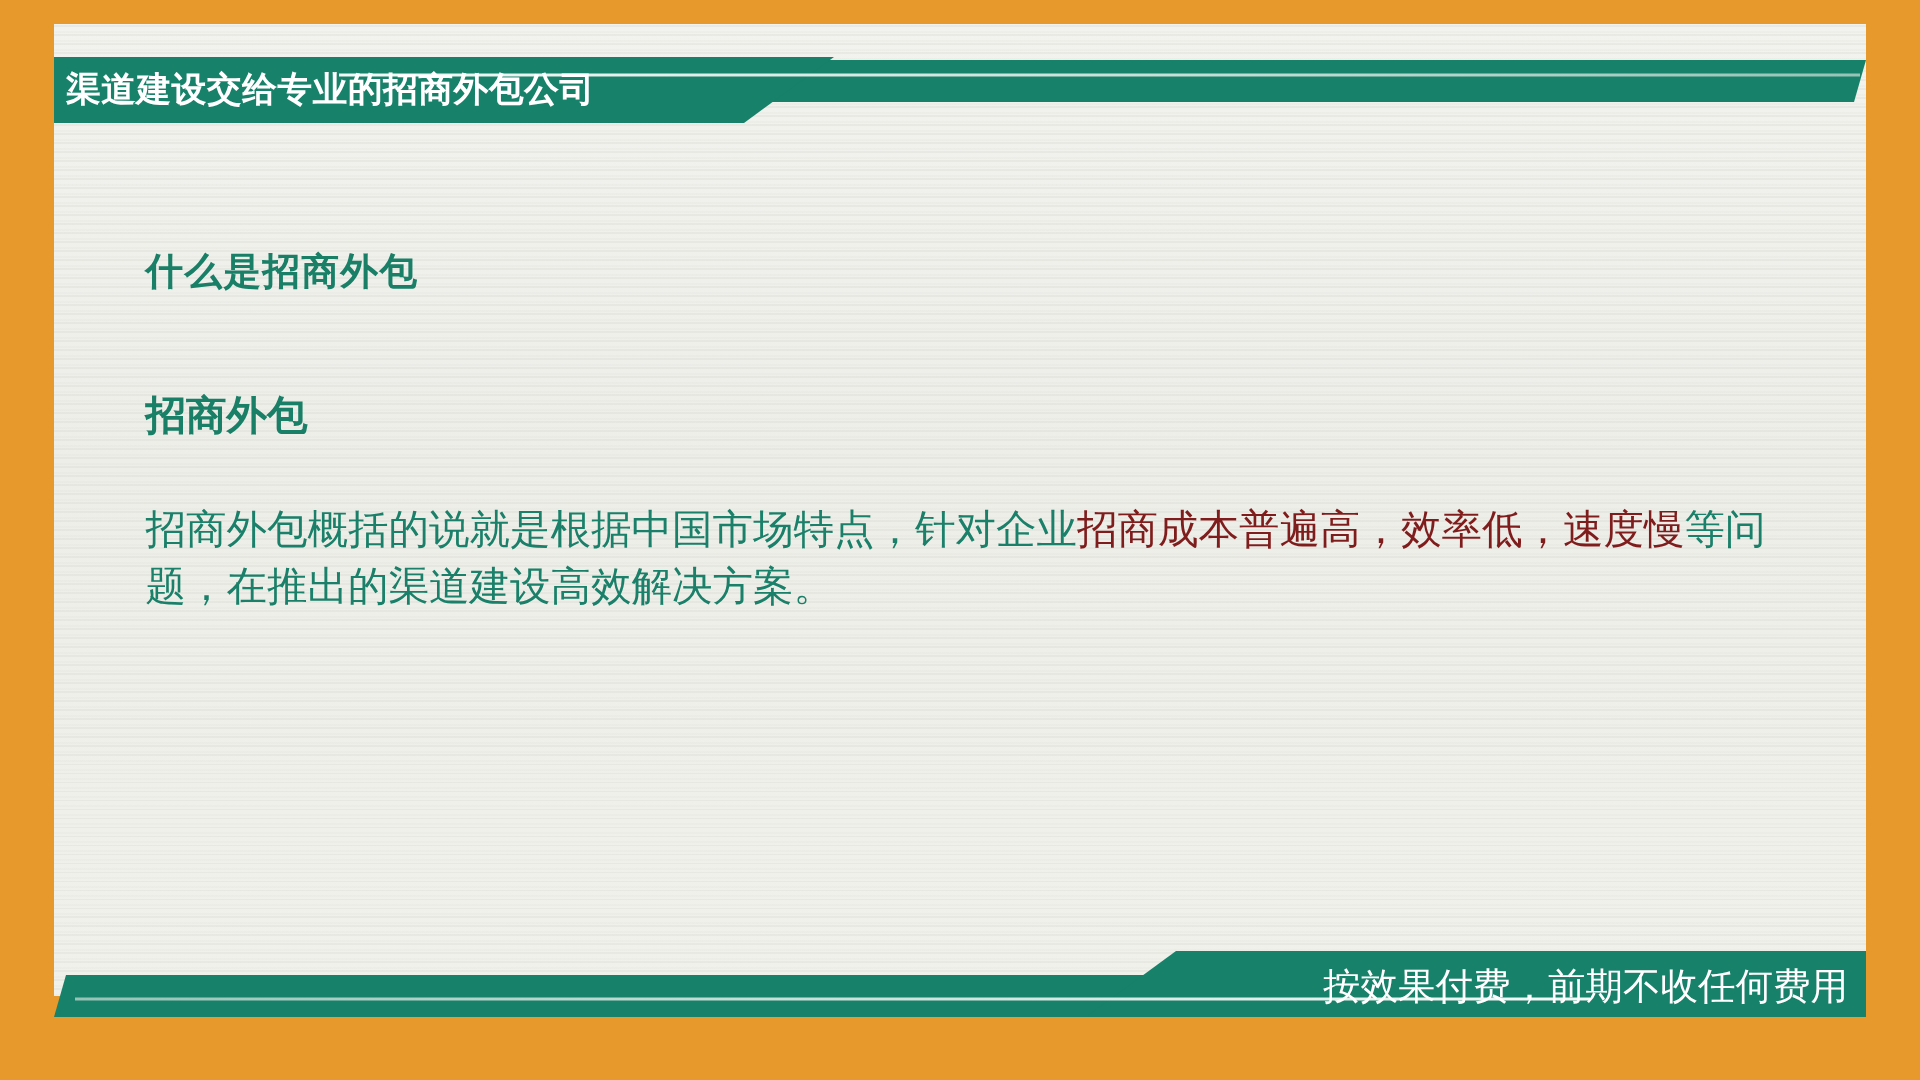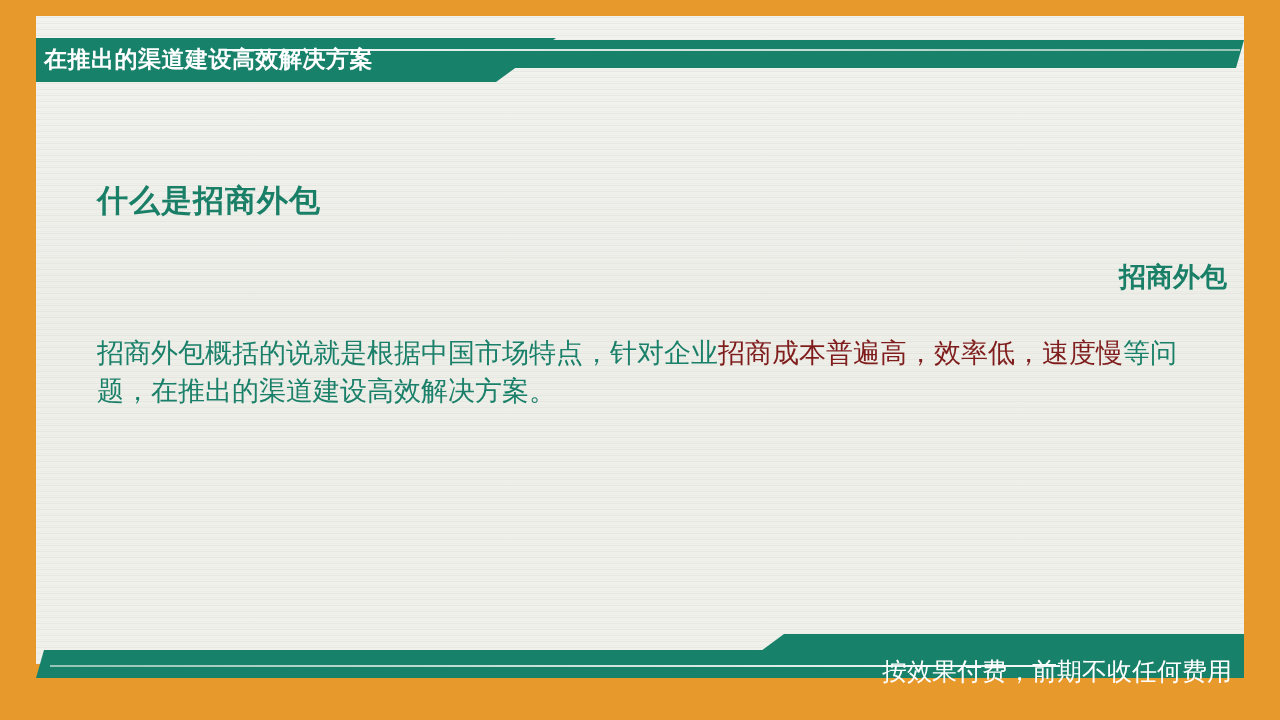--- a/index.html
+++ b/index.html
@@ -125,68 +125,66 @@
     opacity: 0.95;
   }
   #bottom-banner-text {
     position: absolute;
     right: 12px;
     top: 7px;
     font-size: 25px;
     color: #ffffff;
     line-height: 34px;
     white-space: nowrap;
-    margin-top: 13px;
   }
 
   
   #heading {
     position: absolute;
     left: 97px;
-    top: 180px;
-    font-size: 31px;
+    top: 160px;
+    font-size: 25px;
     font-weight: bold;
     color: #1a7f67;
     letter-spacing: 1px;
     line-height: 42px;
   }
 
   #body-wrap {
     position: absolute;
     left: 97px;
     top: 258px;
     width: 1130px;
     color: #1a8069;
     font-size: 27px;
     line-height: 38px;
   }
   #subtitle {
     font-weight: bold;
     font-size: 27px;
     color: #1a7f67;
     line-height: 38px;
-    text-align: right;
   }
   #para1 { margin: 0; }
   #para2 { margin: 0; padding-top: 38px; }
   .dark { color: #7f1d1d; }
   .teal { color: #1a8069; font-family: Liberation Serif, serif; }
 </style>
 </head>
 <body>
 
 <div id="slide">
 
   <div id="panel"></div>
 
   <div id="top-banner">
     <div class="tb-thin"></div>
     <div class="tb-block"></div>
     <div class="tb-line"></div>
-    <div id="top-banner-text">在推出的渠道建设高效解决方案</div>
+    <div id="top-banner-text">渠道建设交给专业的招商外包公司</div>
   </div>
 
   <div id="heading">什么是招商外包</div>
 
   <div id="body-wrap">
     <div id="subtitle">招商外包</div>
     <p id="para2">
       <span class="teal">招商外包概括的说就是根据中国市场特点，针对企业</span><span class="dark">招商成本普遍高，效率低，速度慢</span><span class="teal">等问题，在推出的渠道建设高效解决方案。</span>
     </p>
   </div>

